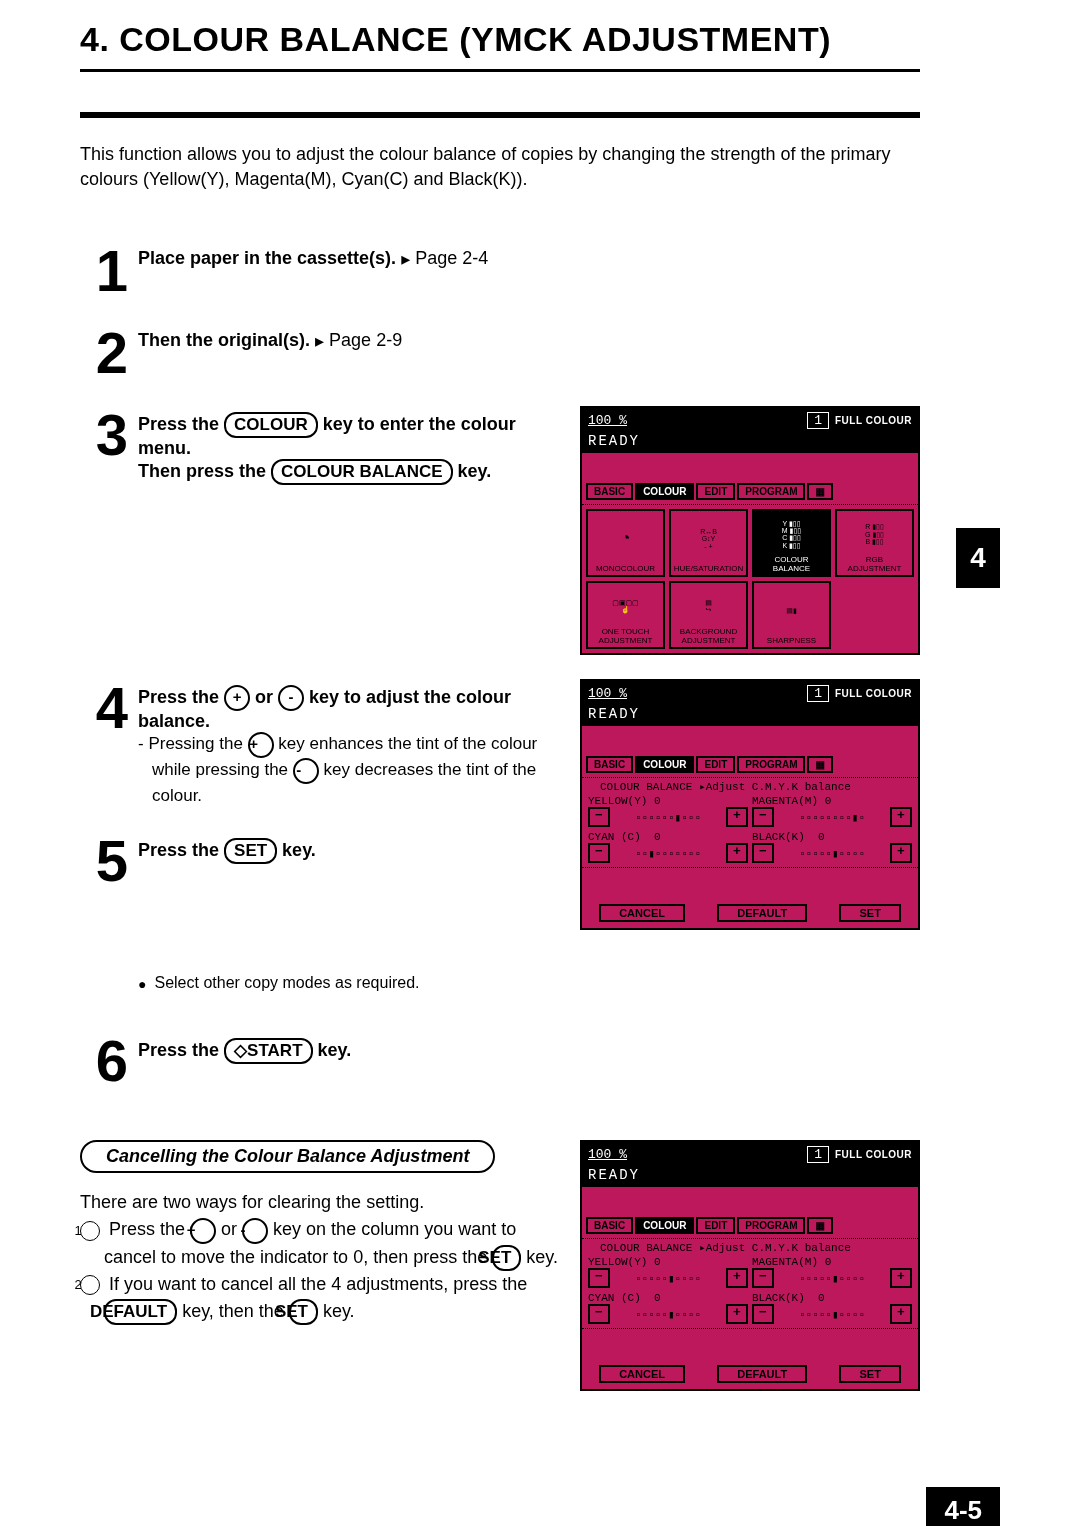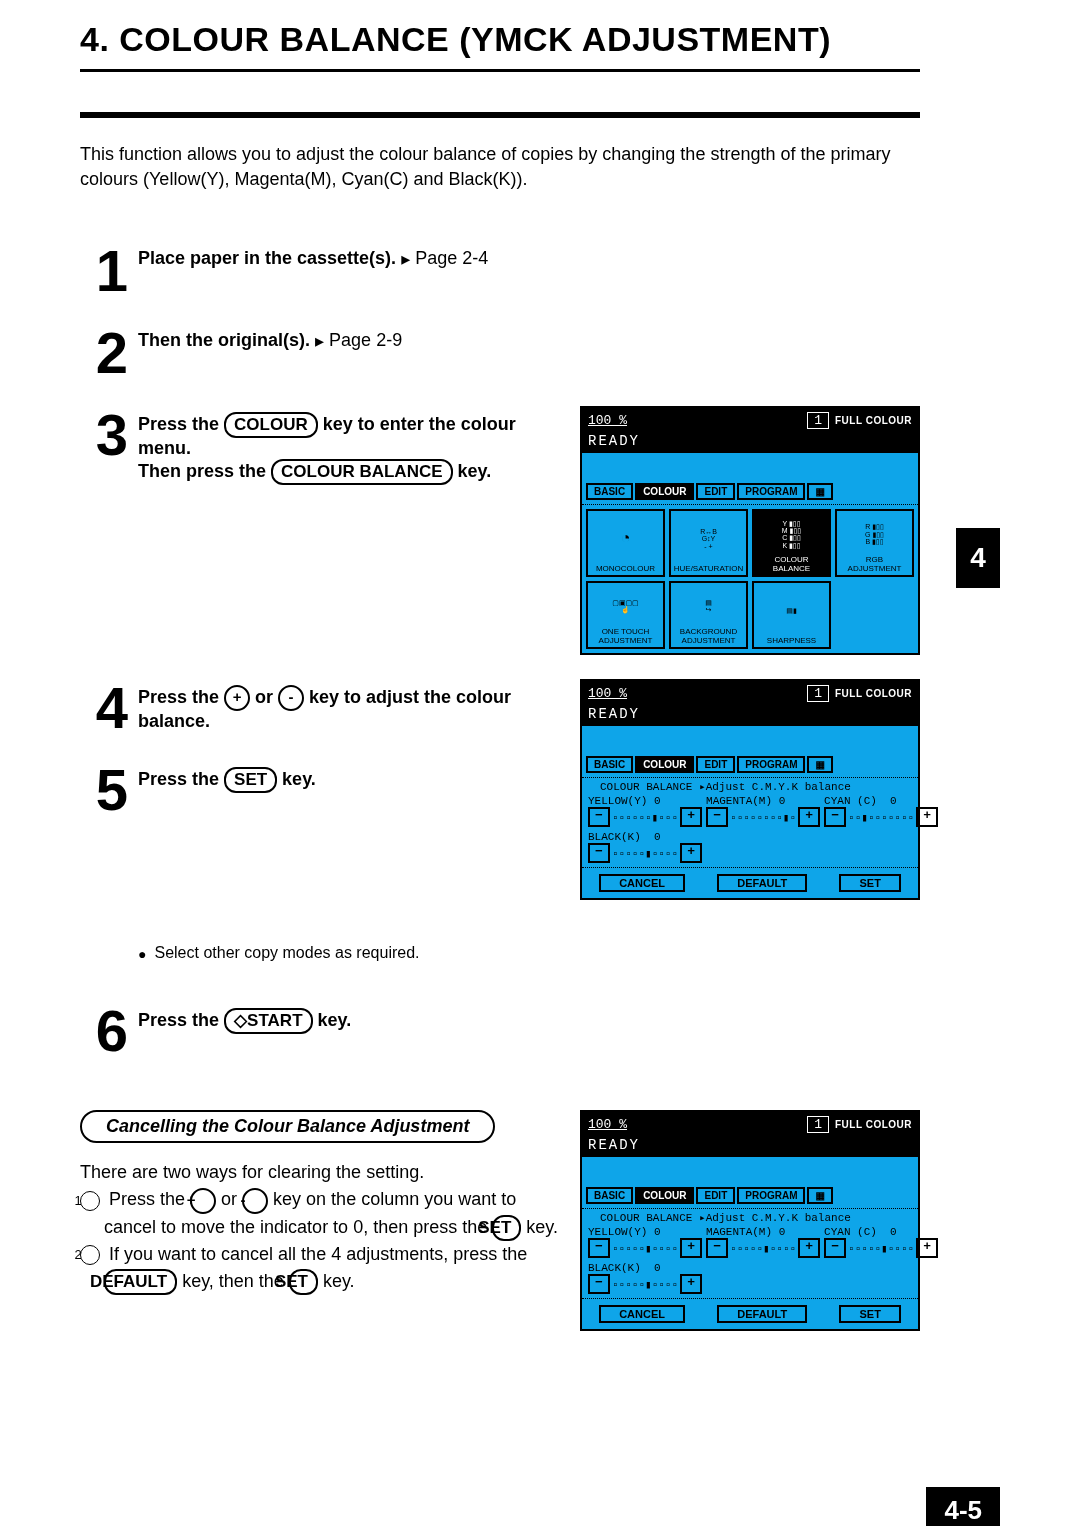--- a/index.html
+++ b/index.html
@@ -89,21 +89,21 @@
   }
   .ptr { font-size: 18px; vertical-align: middle; }
   .two-col {
     display: flex;
     gap: 18px;
   }
   .leftcol { flex: 1; }
   .rightcol { width: 340px; }
   .screen {
     border: 2px solid #000;
-    background: #0ea5e9;
+    background: #be185d;
     width: 100%;
     font-family: "Courier New", monospace;
     font-size: 12px;
     color: #000;
     margin-bottom: 24px;
     box-sizing: border-box;
   }
   .screen-top {
     background: #000;
     color: #fff;
@@ -165,21 +165,21 @@
   }
   .mitem.sel .mini { color:#fff; }
   .ymckbars div, .rgbbars div { display:block; }
   .screen-sub {
     font-size: 11px;
     padding: 2px 18px;
   }
   .balrow {
     padding: 0 6px;
     display: grid;
-    grid-template-columns: 1fr 1fr 1fr;
+    grid-template-columns: 1fr 1fr;
     gap: 4px;
     font-size: 11px;
   }
   .balcell .lbl { font-size: 11px; }
   .bar {
     display: flex;
     align-items: center;
   }
   .bar .btn {
     border: 2px solid #000;
@@ -205,20 +205,21 @@
     padding: 6px;
     border-top: 1px dotted #000;
     margin-top: 4px;
   }
   .btn2 {
     border: 2px solid #000;
     font-size: 11px;
     font-weight: bold;
     padding: 1px 18px;
     font-family: Arial, sans-serif;
+    margin-top: 30px;
   }
   .tab-margin {
     position: absolute;
     right: 0;
     width: 44px;
     height: 60px;
     background: #000;
     color: #fff;
     text-align: center;
     font-size: 28px;
@@ -368,20 +369,23 @@
   </div>
 
   <div class="two-col">
     <div class="leftcol">
       <div class="step">
         <div class="num">4</div>
         <div class="stepbody">
           <span class="bold">
             <span>Press the </span><span class="keycircle">+</span><span> or </span><span class="keycircle">-</span><span> key to adjust the colour balance.</span>
           </span>
+          <div class="steptext-sub" style="font-weight:normal">
+            <span>- Pressing the </span><span class="keycircle">+</span><span> key enhances the tint of the colour while pressing the </span><span class="keycircle">-</span><span> key decreases the tint of the colour.</span>
+          </div>
         </div>
       </div>
 
       <div class="step">
         <div class="num">5</div>
         <div class="stepbody bold">
           <span>Press the </span><span class="pill">SET</span><span> key.</span>
         </div>
       </div>
     </div>

